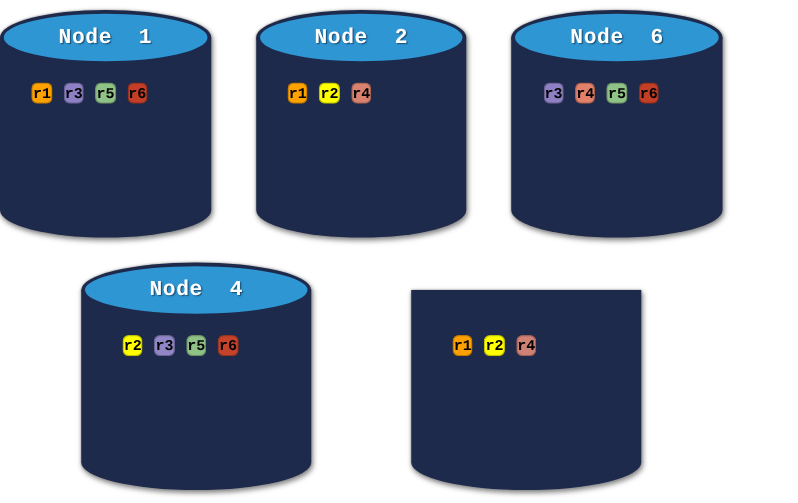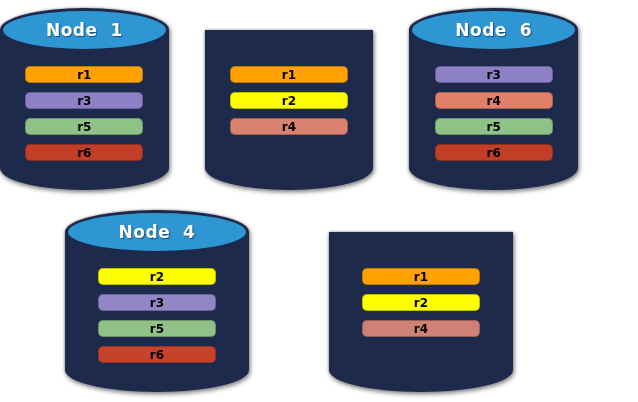--- a/index.html
+++ b/index.html
@@ -6,20 +6,21 @@
   body {
     width: 638px; height: 402px;
     background: #ffffff;
     font-family: "DejaVu Sans", "Liberation Sans", sans-serif;
     overflow: hidden;
   }
   .canvas {
     width: 578px; height: 402px;
     box-sizing: border-box;
     padding-top: 8px;
+    font-family: Liberation Mono, monospace;
   }
   .row { display: flex; justify-content: center; gap: 36px; }
   .row.bottom { gap: 80px; margin-top: 20px; }
 
   .cylinder {
     position: relative;
     width: 184px; height: 182px;
     filter: drop-shadow(1px 2px 2px rgba(110,110,110,0.65))
             drop-shadow(0 0 1px rgba(140,140,140,0.9));
   }
@@ -47,21 +48,21 @@
     font-size: 17px;
     letter-spacing: 0.5px;
     white-space: pre;
     text-shadow: 1px 1px 1px rgba(10,20,40,0.55);
   }
   .bars {
     position: absolute;
     left: 50%; transform: translateX(-50%);
     top: 58px;
     width: 118px;
-    display: flex; flex-direction: column; gap: 9px;
+    display: flex; flex-direction: row; gap: 9px;
     z-index: 3;
     text-align: right;
   }
   .bar {
     height: 17px;
     box-sizing: border-box;
     border: 1px solid rgba(0,0,0,0.25);
     border-radius: 5px;
     display: flex; align-items: center; justify-content: center;
     font-size: 12px;
@@ -85,20 +86,23 @@
       <div class="bars">
         <div class="bar" style="background: rgb(255, 162, 0);">r1</div>
         <div class="bar" style="background: rgb(141, 128, 197);">r3</div>
         <div class="bar" style="background: rgb(143, 194, 135);">r5</div>
         <div class="bar" style="background: rgb(194, 62, 39);">r6</div>
       </div>
     </div>
 
     <div class="cylinder">
       <div class="cyl-body"></div>
+      <div class="cyl-top">
+        <span class="node-title">Node  2</span>
+      </div>
       <div class="bars">
         <div class="bar" style="background: rgb(255, 162, 0);">r1</div>
         <div class="bar" style="background: rgb(255, 255, 0);">r2</div>
         <div class="bar" style="background: rgb(216, 130, 111);">r4</div>
       </div>
     </div>
 
     <div class="cylinder">
       <div class="cyl-body"></div>
       <div class="cyl-top">

